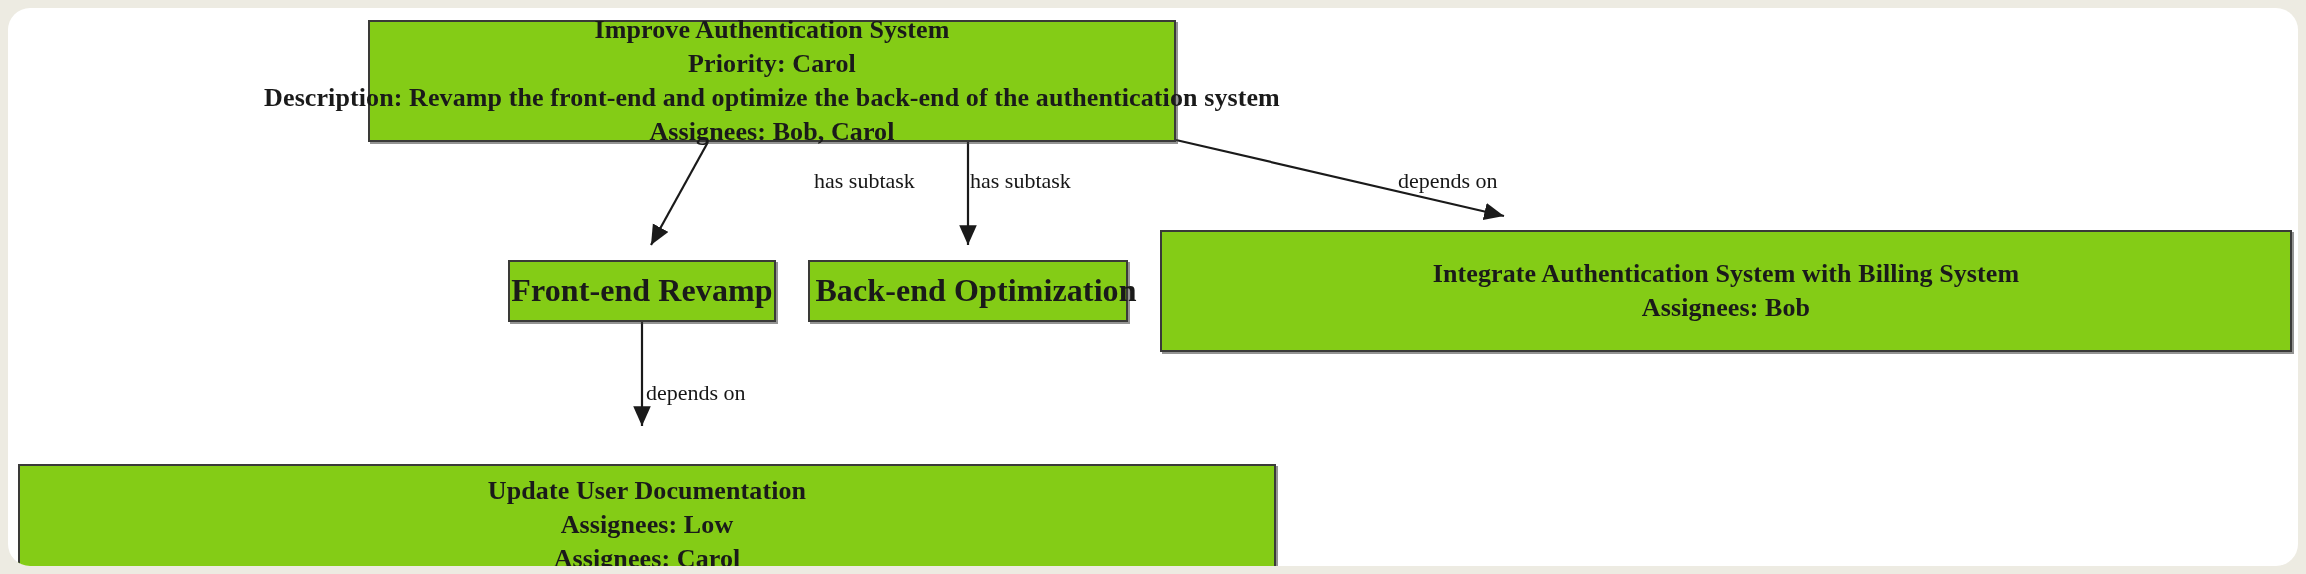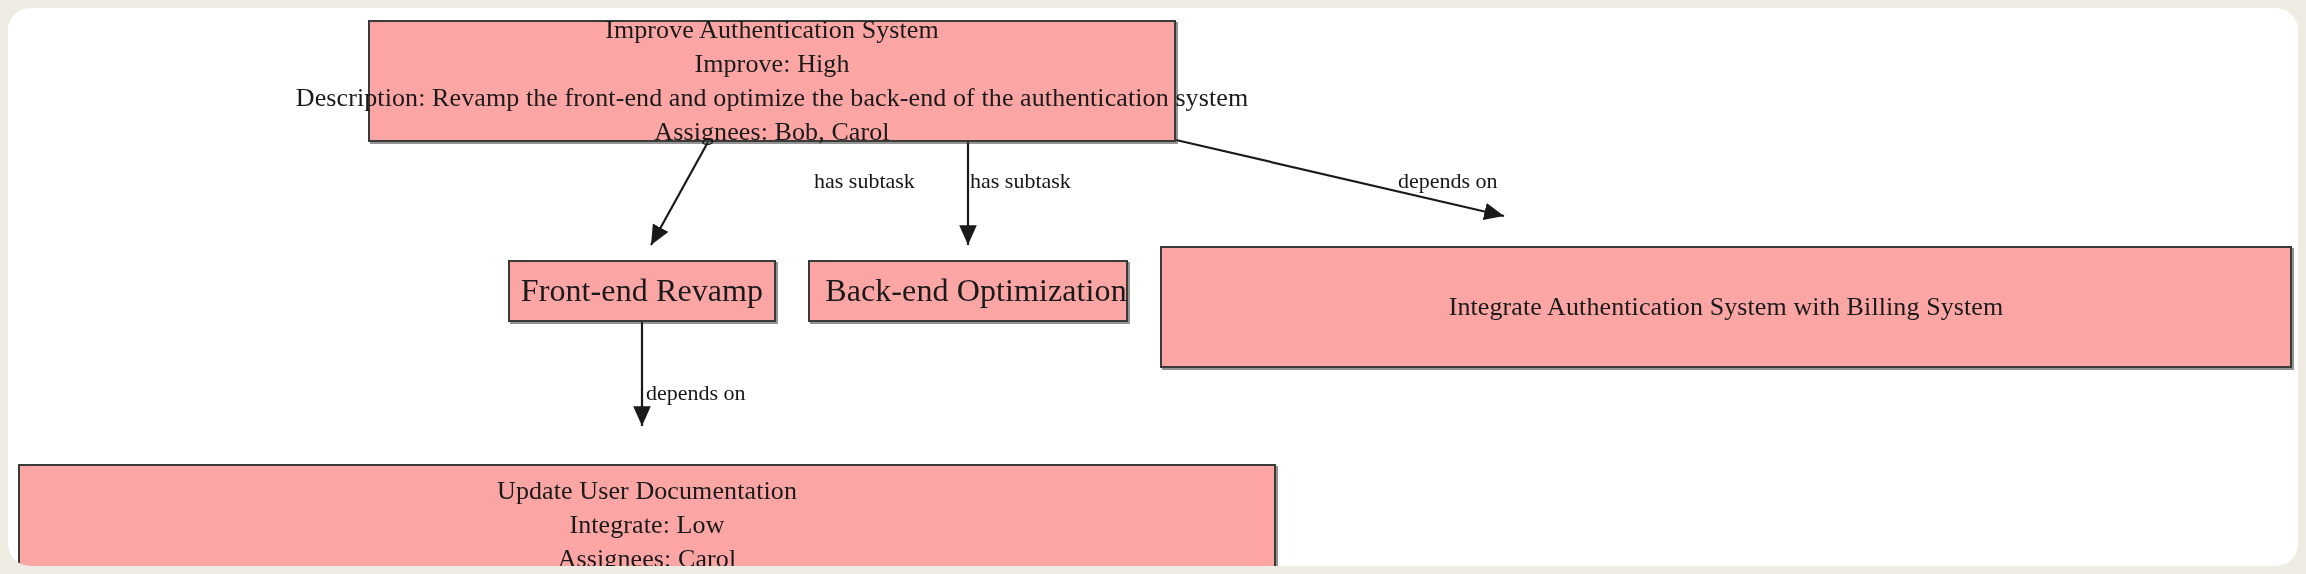--- a/index.html
+++ b/index.html
@@ -35,46 +35,47 @@
     position: absolute;
     left: 0;
     top: 0;
     width: 2290px;
     height: 558px;
     pointer-events: none;
   }
   .node {
     position: absolute;
     box-sizing: border-box;
-    background: #fca5a5;
+    background: #84cc16;
     border: 2px solid #3a3a38;
     box-shadow: 2px 2px 0 0 rgba(60,60,58,0.55);
     display: flex;
     flex-direction: column;
     align-items: center;
     justify-content: center;
     text-align: center;
     color: #1a1a1a;
     line-height: 1.30;
     white-space: nowrap;
+    font-weight: bold;
   }
   .node .line {
     display: block;
     font-size: 26px;
     letter-spacing: 0.1px;
   }
   .node.small .line {
     font-size: 32px;
   }
 
   
   #node-improve      { left: 360px;  top: 12px;  width: 808px;  height: 122px; }
   #node-frontend     { left: 500px;  top: 252px; width: 268px;  height: 62px; }
   #node-backend      { left: 800px;  top: 252px; width: 320px;  height: 62px; padding-left: 16px; }
-  #node-integrate    { left: 1152px; top: 238px; width: 1132px; height: 122px; }
+  #node-integrate    { left: 1152px; top: 222px; width: 1132px; height: 122px; }
   #node-update       { left: 10px;   top: 432px; width: 1258px; height: 122px; margin-top: 24px; }
 
   .edge-label {
     position: absolute;
     font-size: 22px;
     color: #161616;
     white-space: nowrap;
     background: transparent;
   }
   #lbl-subtask-1  { left: 806px;  top: 160px; }
@@ -99,40 +100,41 @@
 
       <path d="M 960,134 L 960,237" stroke="#1a1a1a" stroke-width="2.2" fill="none" marker-end="url(#arrowhead)"></path>
 
       <path d="M 1168,132 L 1496,208" stroke="#1a1a1a" stroke-width="2.2" fill="none" marker-end="url(#arrowhead)"></path>
 
       <path d="M 634,314 L 634,418" stroke="#1a1a1a" stroke-width="2.2" fill="none" marker-end="url(#arrowhead)"></path>
     </svg>
 
     <div class="node" id="node-improve">
       <span class="line">Improve Authentication System</span>
-      <span class="line">Improve: High</span>
+      <span class="line">Priority: Carol</span>
       <span class="line">Description: Revamp the front-end and optimize the back-end of the authentication system</span>
       <span class="line">Assignees: Bob, Carol</span>
     </div>
 
     <div class="node small" id="node-frontend">
       <span class="line">Front-end Revamp</span>
     </div>
 
     <div class="node small" id="node-backend">
       <span class="line">Back-end Optimization</span>
     </div>
 
     <div class="node" id="node-integrate">
       <span class="line">Integrate Authentication System with Billing System</span>
+      <span class="line">Assignees: Bob</span>
     </div>
 
     <div class="node" id="node-update">
       <span class="line">Update User Documentation</span>
-      <span class="line">Integrate: Low</span>
+      <span class="line">Assignees: Low</span>
       <span class="line">Assignees: Carol</span>
     </div>
 
     <span class="edge-label" id="lbl-subtask-1">has subtask</span>
     <span class="edge-label" id="lbl-subtask-2">has subtask</span>
     <span class="edge-label" id="lbl-dependson-1">depends on</span>
     <span class="edge-label" id="lbl-dependson-2">depends on</span>
 
   </div>
 </div>

